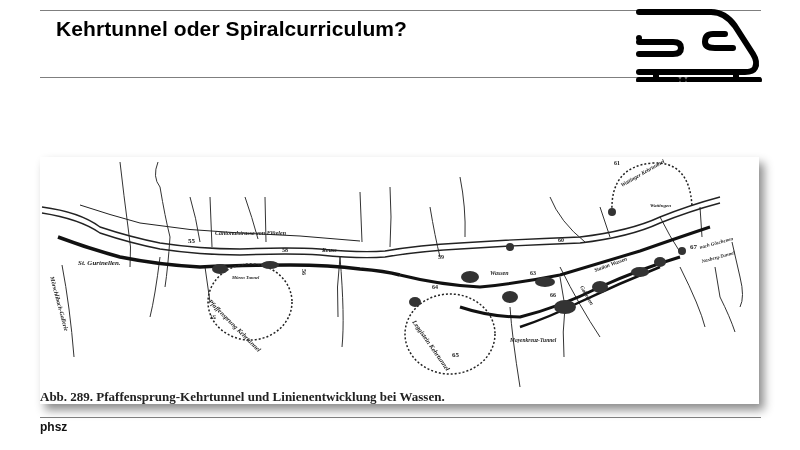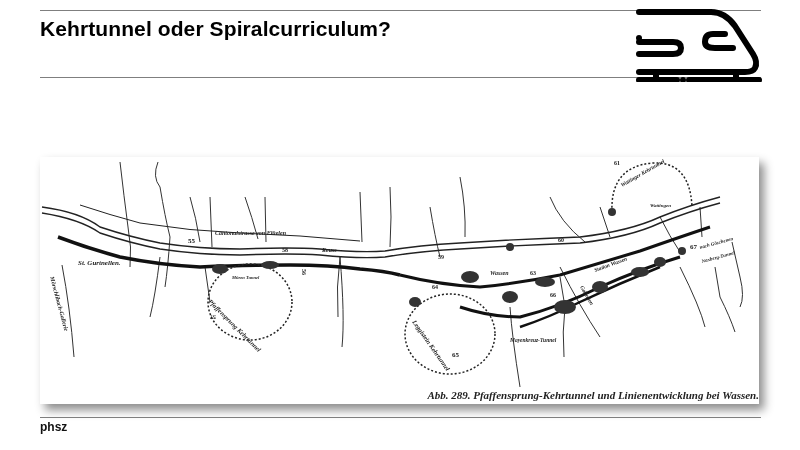--- a/index.html
+++ b/index.html
@@ -1,25 +1,25 @@
 <!DOCTYPE html>
 <html><head>
 <meta charset="utf-8">
 <style>
   html, body { margin:0; padding:0; }
   body { width:800px; height:450px; background:#ffffff; position:relative; overflow:hidden; font-family:"Liberation Sans", sans-serif; }
   .rule { position:absolute; left:40px; height:1px; background:#7f7f7f; }
   .rule-top { top:10px; width:721px; }
   .rule-mid { top:77px; width:721px; }
   .rule-bottom { top:417px; width:721px; }
-  .title { position:absolute; left:40px; top:17px; font-size:21px; font-weight:bold; color:#000; letter-spacing:0.1px; }
+  .title { position:absolute; left:56px; top:17px; font-size:21px; font-weight:bold; color:#000; letter-spacing:0.1px; }
   .logo { position:absolute; left:633px; top:8px; width:130px; height:74px; }
   .figure { position:absolute; left:40px; top:157px; width:719px; height:247px; background:#fff; box-shadow: 5px 6px 9px rgba(0,0,0,0.45); }
   .figure svg { position:absolute; left:0; top:0; }
-  .caption { position:absolute; left:0; width:100%; top:232px; text-align:right; font-family:"Liberation Serif", serif; font-size:11px; font-weight:bold; color:#222;font-style:italic; }
+  .caption { position:absolute; left:0; width:100%; top:232px; text-align:left; font-family:"Liberation Serif", serif; font-size:13px; font-weight:bold; color:#222; }
   .footer { position:absolute; left:40px; top:420px; font-size:12px; font-weight:bold; color:#111; }
   .lbl { font-family:"Liberation Serif", serif; font-style:italic; font-weight:bold; fill:#222; }
   .num { font-family:"Liberation Serif", serif; font-weight:bold; fill:#222; }
 </style>
 </head>
 <body>
 
 <div class="rule rule-top"></div>
 <div class="title">Kehrtunnel oder Spiralcurriculum?</div>
 <div class="rule rule-mid"></div>

